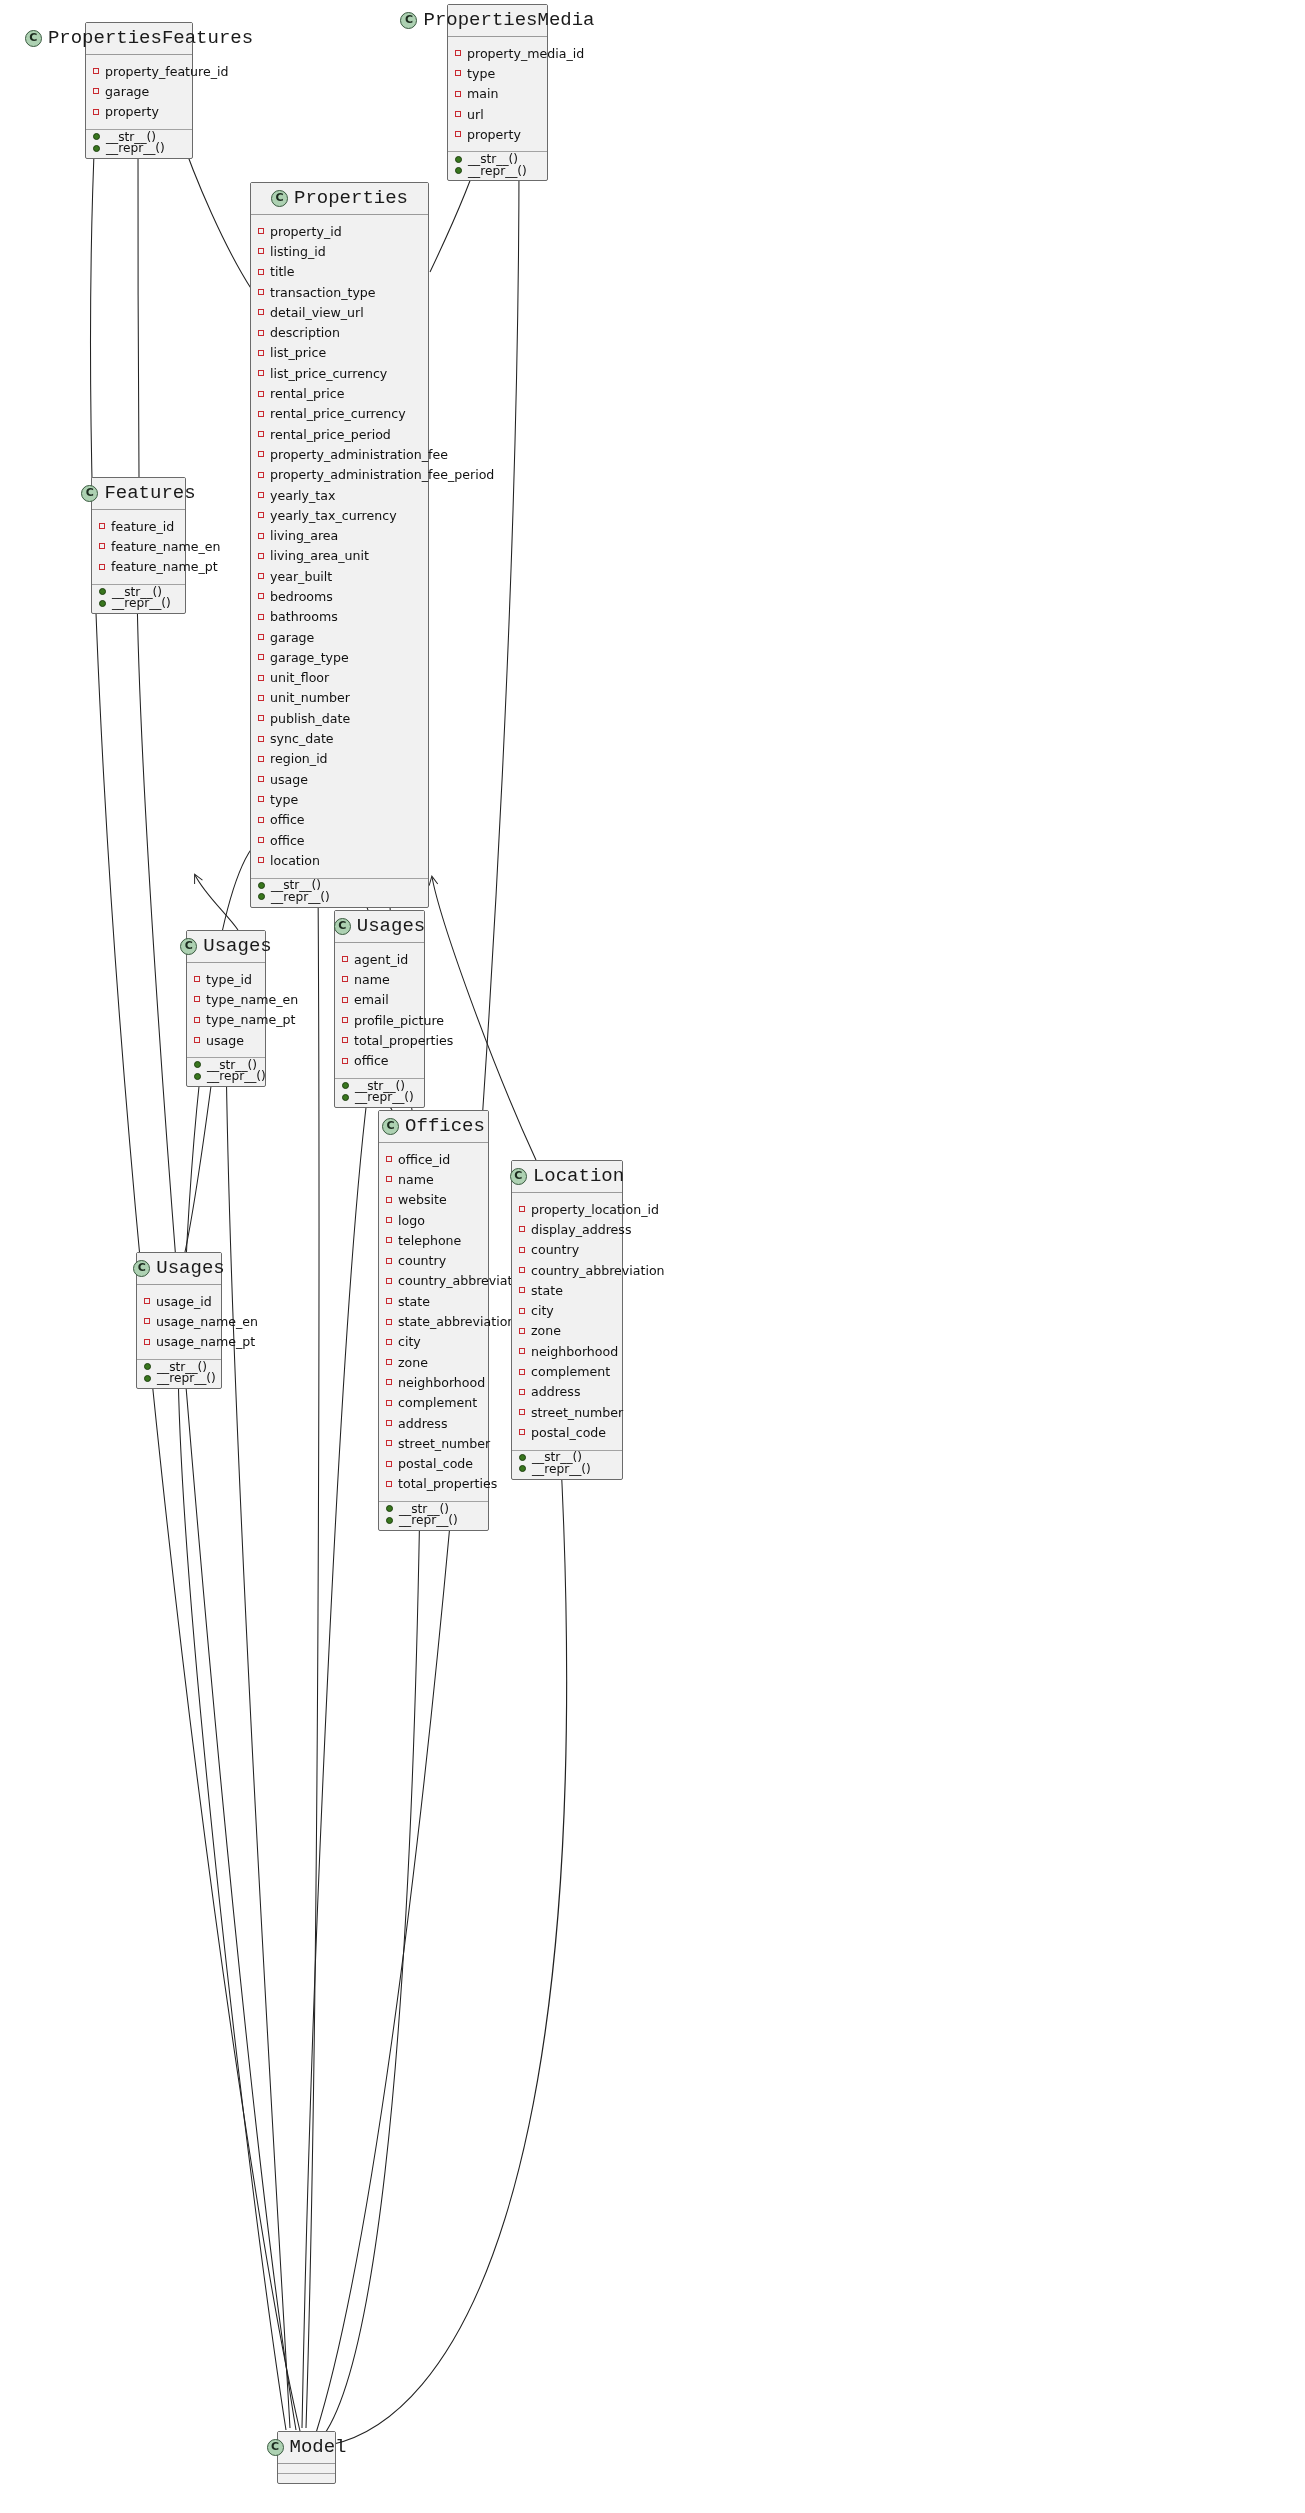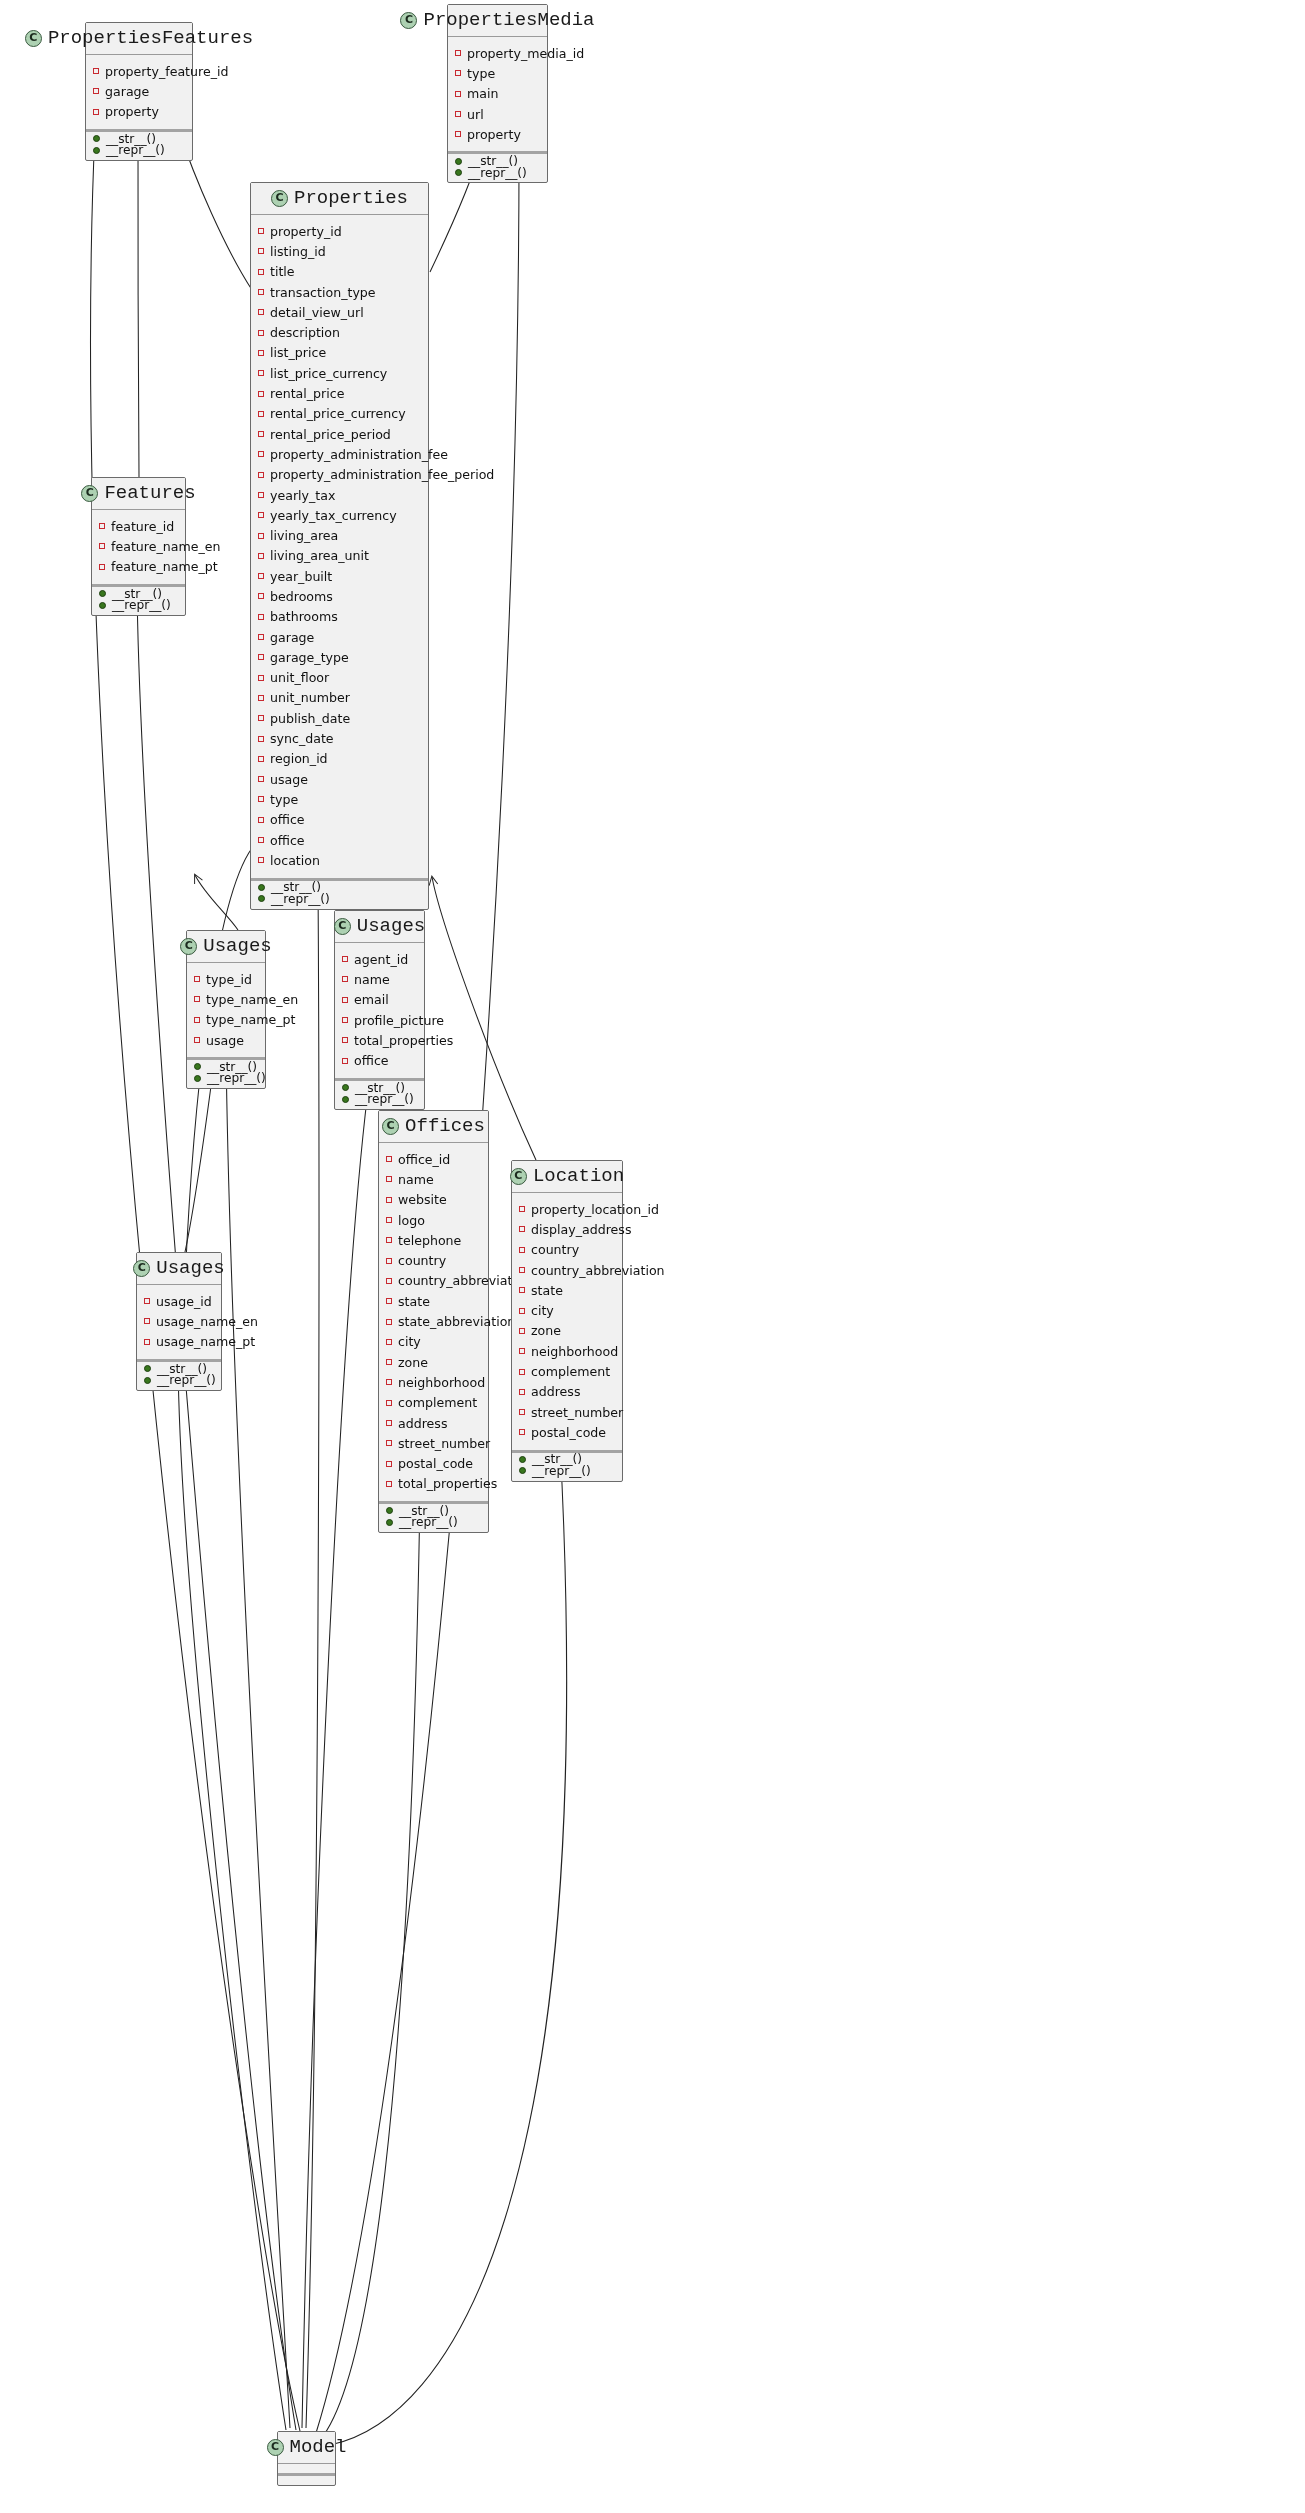--- a/index.html
+++ b/index.html
@@ -58,21 +58,21 @@
     flex: 0 0 auto;
   }
   .class-title {
     font-size: 19px;
     color: #1a1a1a;
     white-space: nowrap;
     font-family: Liberation Mono, monospace;
   }
   .uml-fields {
     padding: 6px 0 7px 0;
-    border-bottom: 3px solid #a3a3a3;
+    border-bottom: 1px solid #a3a3a3;
   }
   .uml-fields.empty-sec {
     padding: 0;
     height: 9px;
   }
   .uml-methods {
     padding: 1px 0 4px 0;
   }
   .uml-methods.empty-sec {
     padding: 0;

